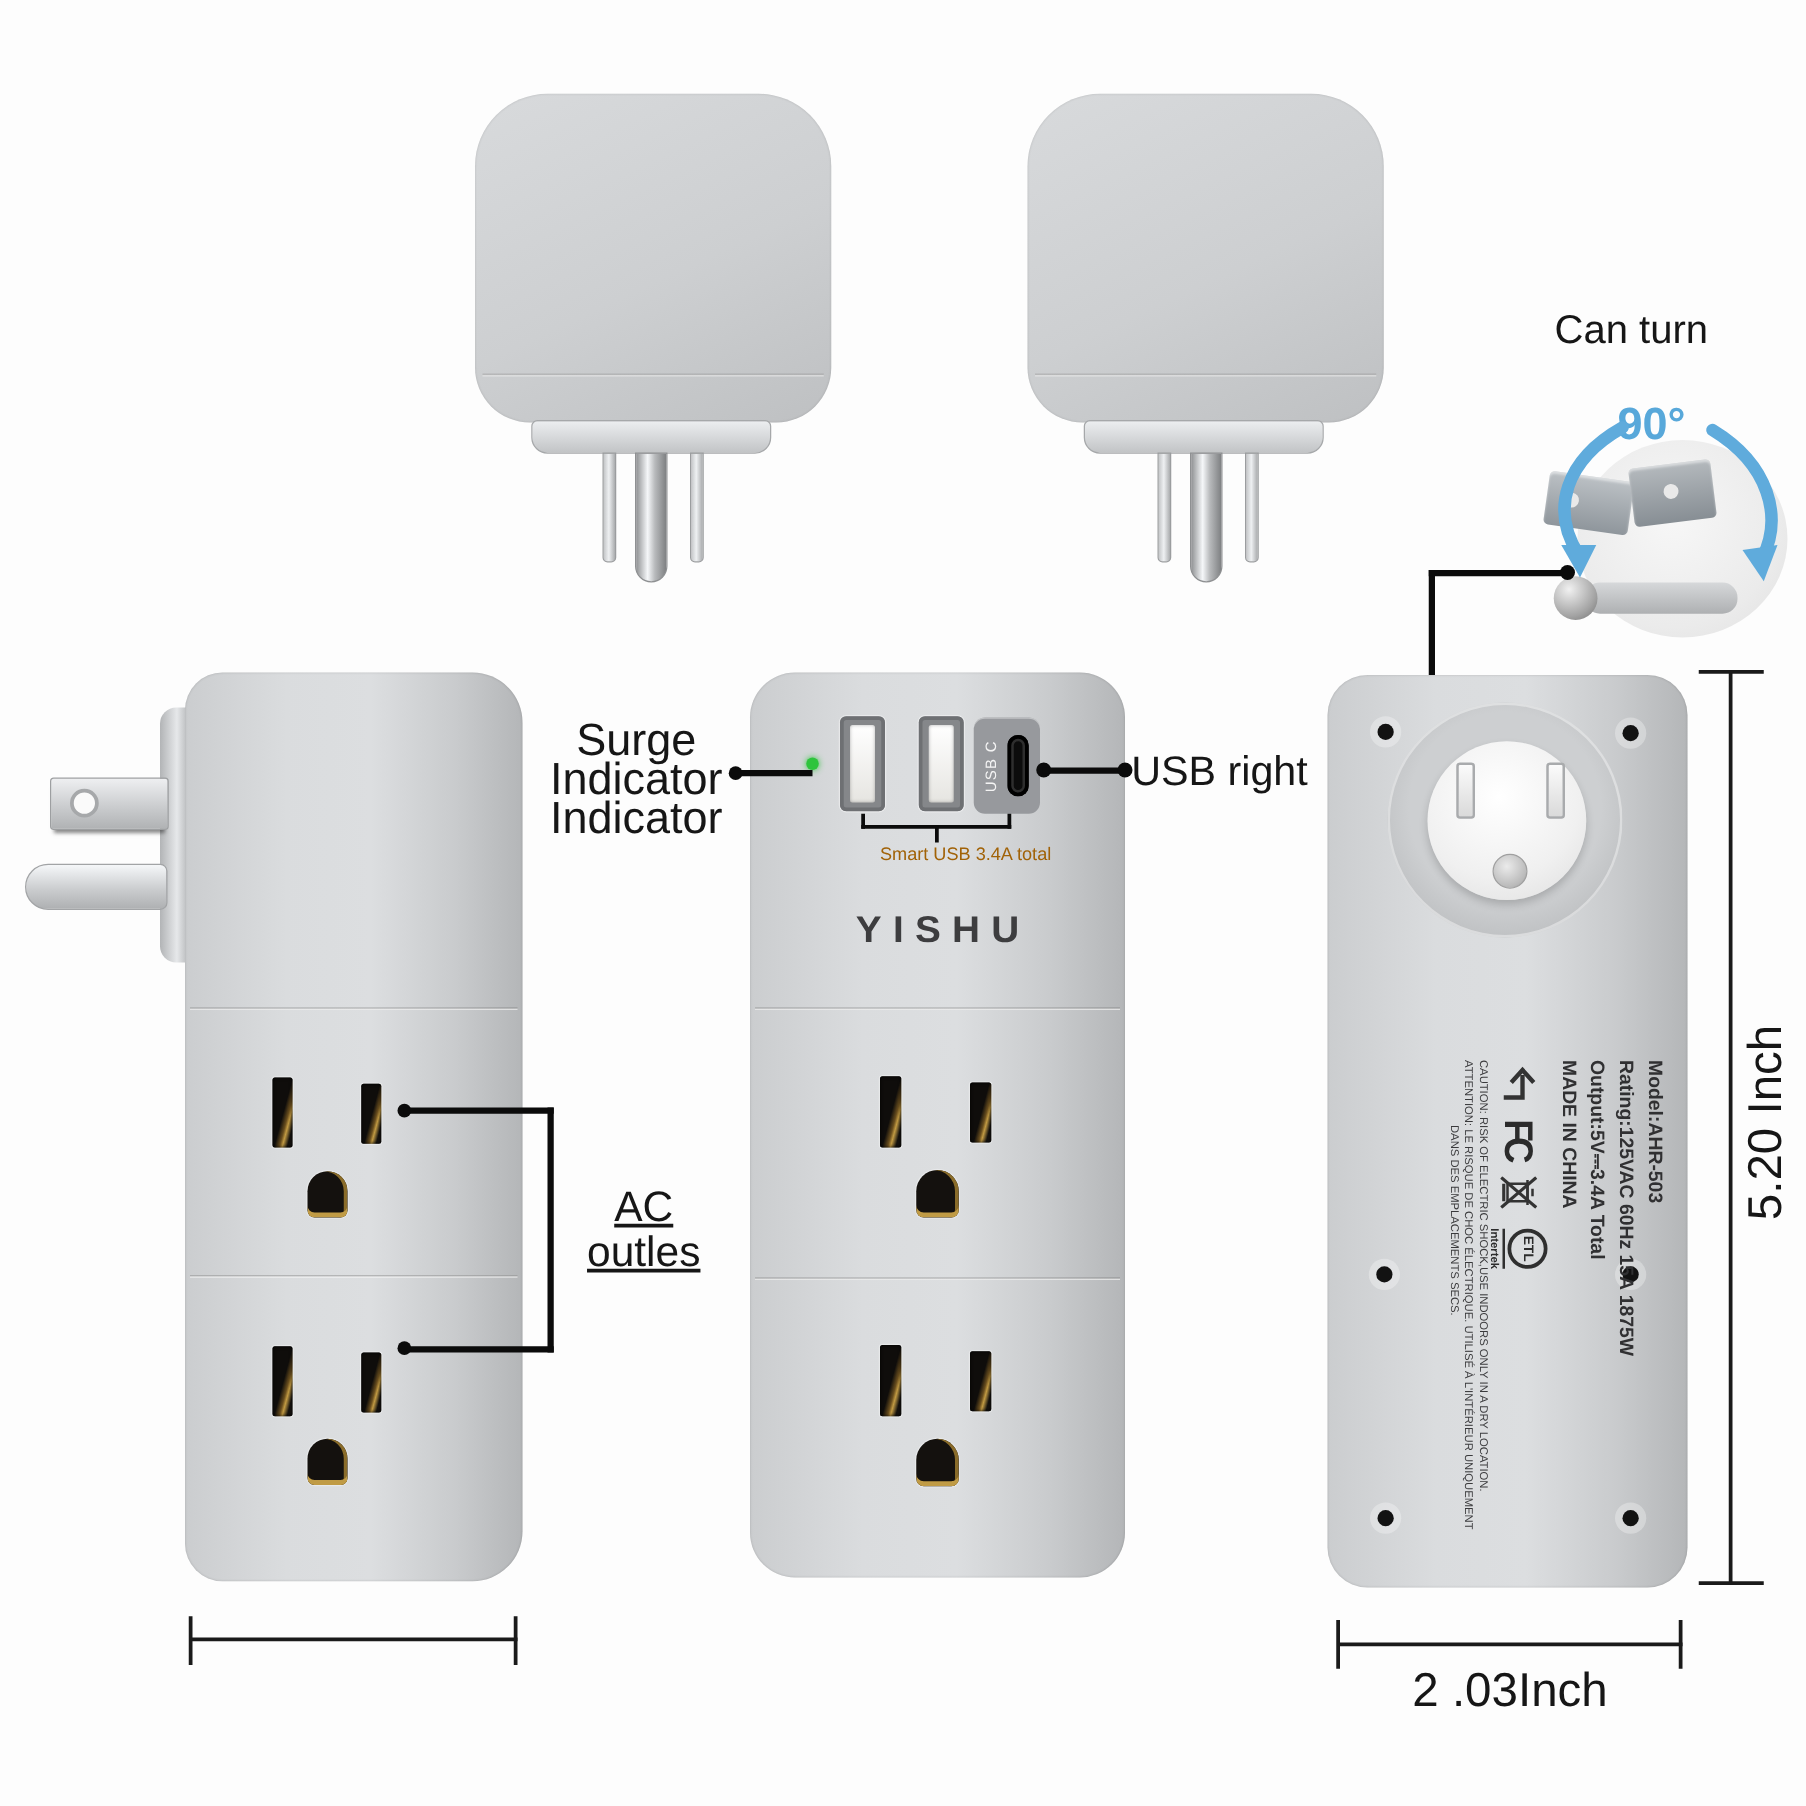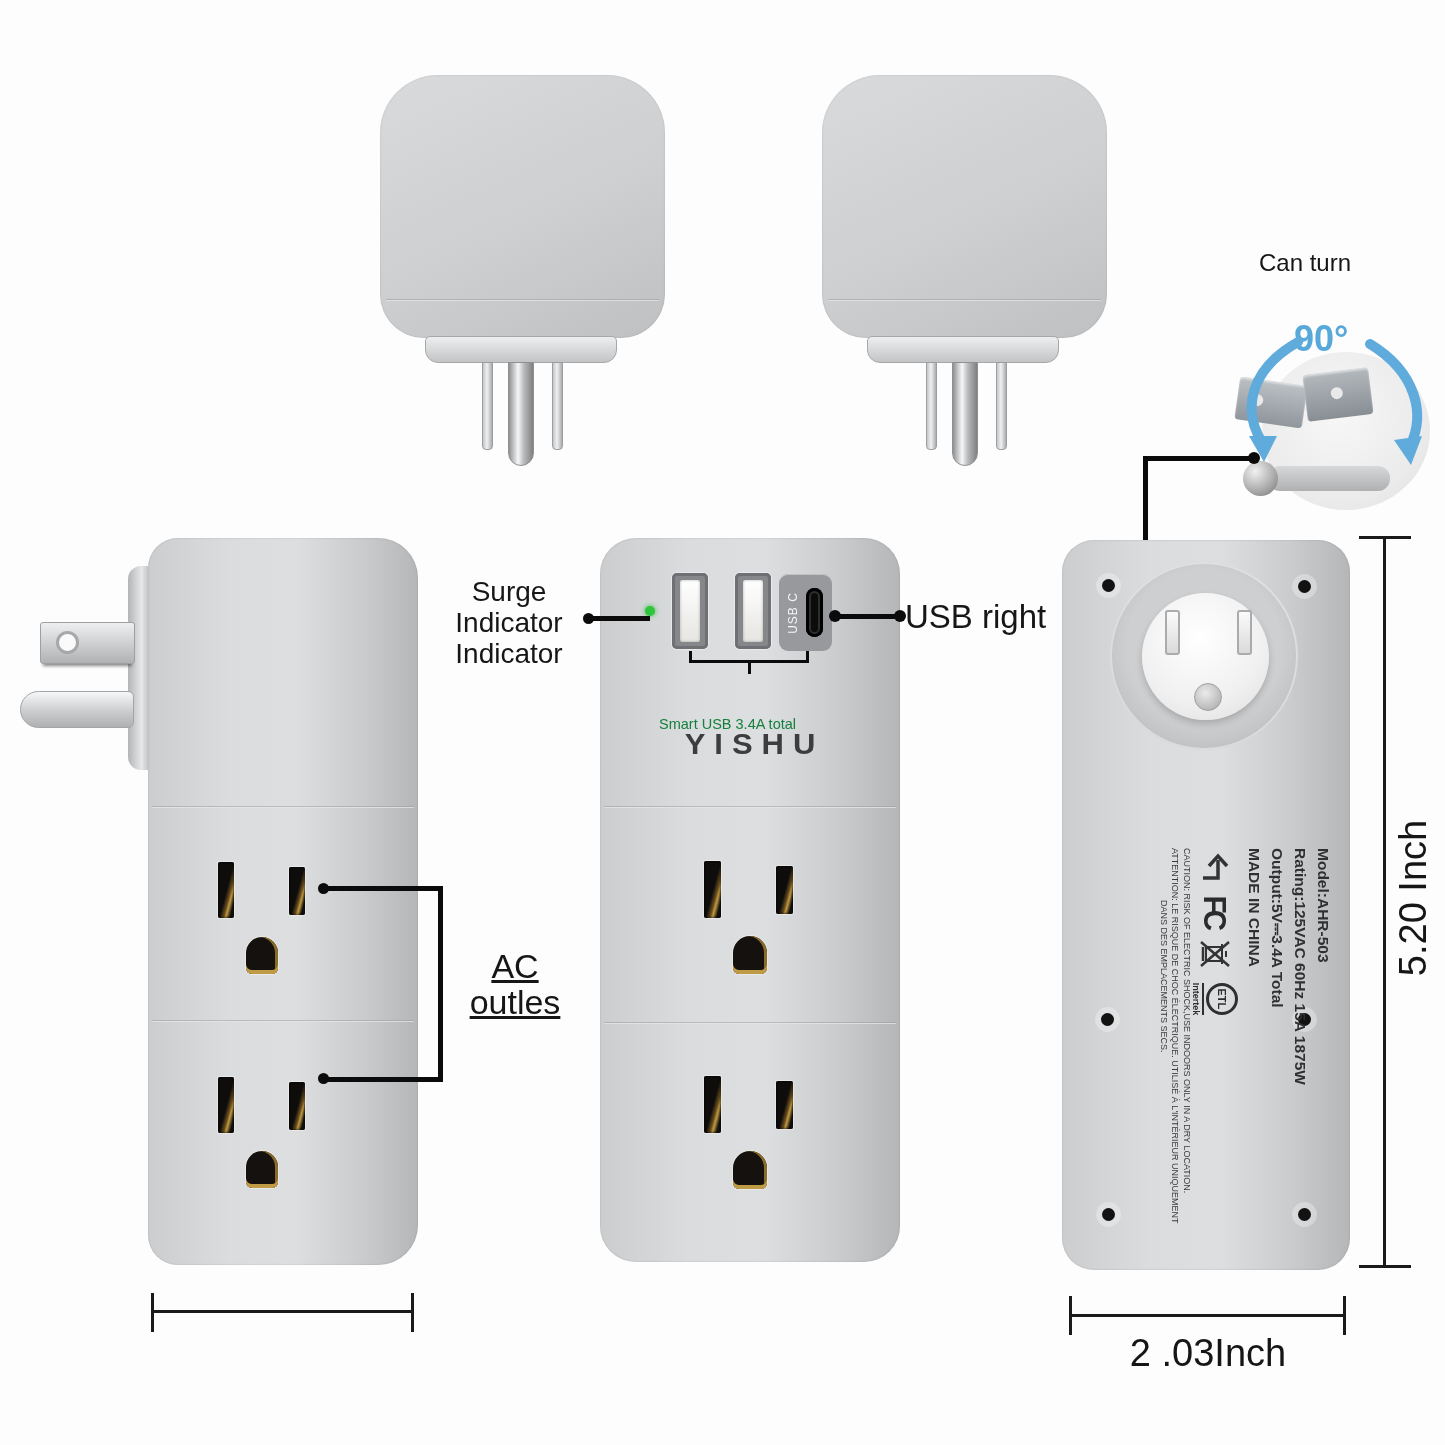--- a/index.html
+++ b/index.html
@@ -81,21 +81,21 @@
 
   <div>
     <div class="top-body" style="left:822px;top:75px;width:285px;height:263px;"></div>
     <div class="seam" style="left:828px;top:299px;width:273px;"></div>
     <div class="hub-top" style="left:867px;top:336px;width:192px;height:27px;"></div>
     <div class="prong-thin" style="left:926px;top:362px;width:11px;height:88px;"></div>
     <div class="prong-thin" style="left:996px;top:362px;width:11px;height:88px;"></div>
     <div class="prong-pin" style="left:952px;top:362px;width:26px;height:104px;"></div>
   </div>
 
-  <div class="lbl" style="left:1165px;top:246px;width:280px;text-align:center;font-size:24px;line-height:34px;">
+  <div class="lbl" style="left:1165px;top:246px;width:280px;text-align:center;font-size:32px;line-height:34px;">
     <div>Can turn</div>
   </div>
   <div class="lbl blue" style="left:1294px;top:318px;font-size:36px;font-weight:700;">90°</div>
 
   <div>
     <div class="abs" style="left:1262px;top:352px;width:168px;height:158px;border-radius:50%;
          background:radial-gradient(circle at 45% 40%, #f7f7f7, #ebebeb 65%, #dfdfdf);"></div>
     <div class="abs" style="left:1268px;top:466px;width:122px;height:25px;border-radius:12px;
          background:linear-gradient(180deg,#d6d8da,#aeb0b2);"></div>
     <div class="abs" style="left:1237px;top:381px;width:68px;height:43px;border-radius:4px;transform:rotate(8deg);
@@ -168,33 +168,33 @@
     </div>
     <div class="usbc" style="left:779px;top:574px;">
       <div class="usbc-lbl">USB C</div>
       <div class="usbc-pill"></div>
     </div>
 
     <div class="cl" style="left:689px;top:651px;width:3px;height:12px;"></div>
     <div class="cl" style="left:806px;top:651px;width:3px;height:12px;"></div>
     <div class="cl" style="left:689px;top:660px;width:120px;height:3px;"></div>
     <div class="cl" style="left:748px;top:660px;width:3px;height:14px;"></div>
-    <div class="lbl" style="left:659px;top:676px;width:182px;text-align:left;font-size:14.5px;color:#15803d;margin-top:40px;">Smart USB 3.4A total</div>
+    <div class="lbl" style="left:659px;top:676px;width:182px;text-align:right;font-size:14.5px;color:#a16207;">Smart USB 3.4A total</div>
 
     <div class="brand" style="left:650px;top:726px;width:200px;">YISHU</div>
 
     <div class="slot" style="left:704px;top:861px;width:17px;height:57px;"></div>
     <div class="slot" style="left:776px;top:866px;width:17px;height:48px;"></div>
     <div class="ground" style="left:733px;top:936px;width:34px;height:38px;"></div>
     <div class="slot" style="left:704px;top:1076px;width:17px;height:57px;"></div>
     <div class="slot" style="left:776px;top:1081px;width:17px;height:48px;"></div>
     <div class="ground" style="left:733px;top:1151px;width:34px;height:38px;"></div>
   </div>
 
-  <div class="lbl" style="left:423px;top:576px;width:172px;text-align:center;font-size:28px;line-height:31px;">
+  <div class="lbl" style="left:423px;top:576px;width:172px;text-align:center;font-size:36px;line-height:31px;">
     <div>Surge</div>
     <div>Indicator</div>
     <div>Indicator</div>
   </div>
   <div class="cd" style="left:583px;top:613px;width:11px;height:11px;"></div>
   <div class="cl" style="left:588px;top:616px;width:62px;height:5px;"></div>
 
   <div class="cd" style="left:829px;top:610px;width:12px;height:12px;"></div>
   <div class="cl" style="left:834px;top:614px;width:64px;height:5px;"></div>
   <div class="cd" style="left:894px;top:610px;width:12px;height:12px;"></div>

